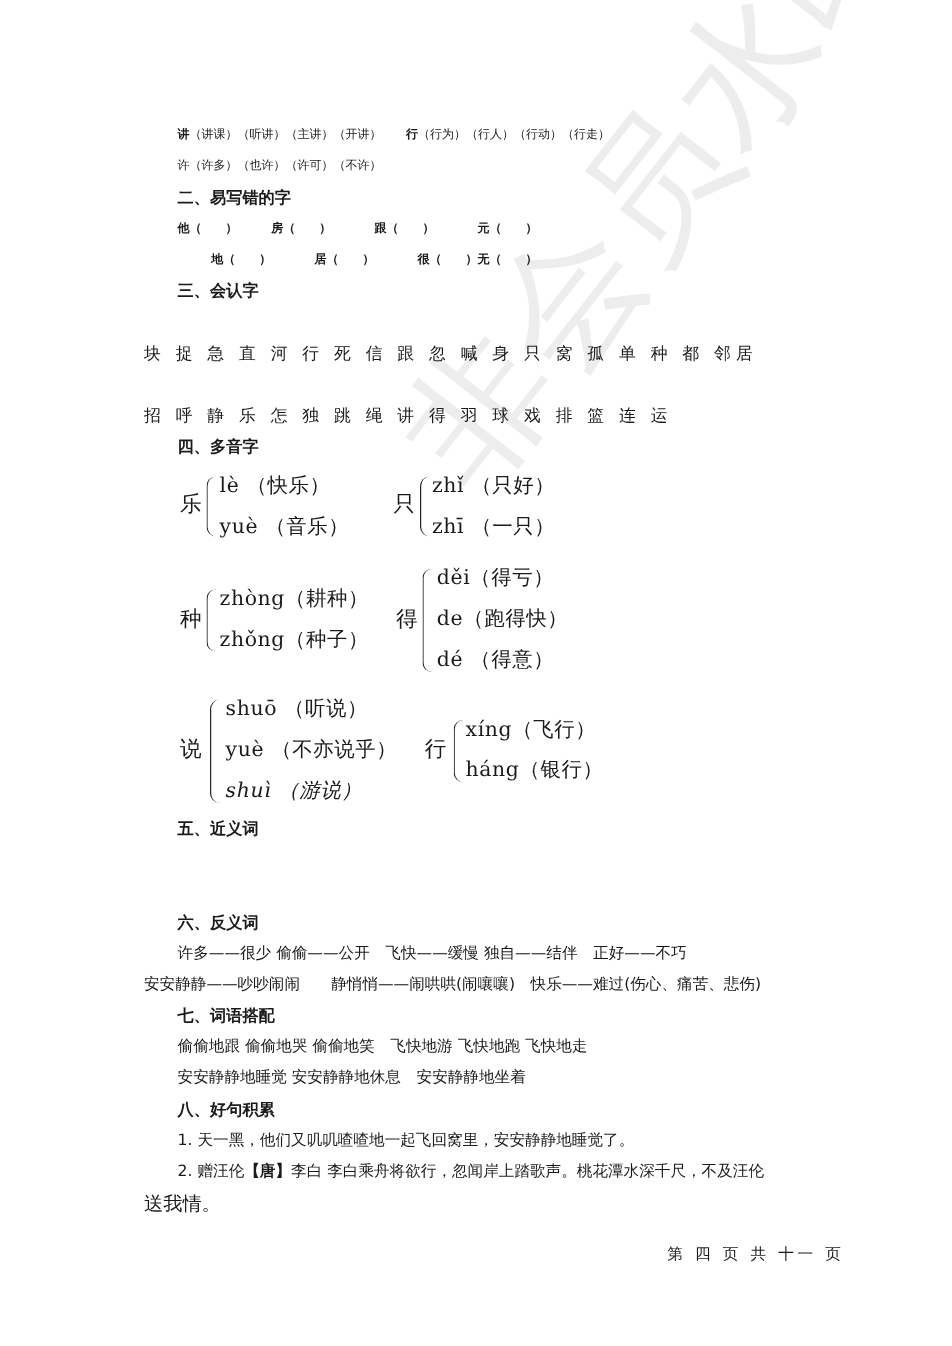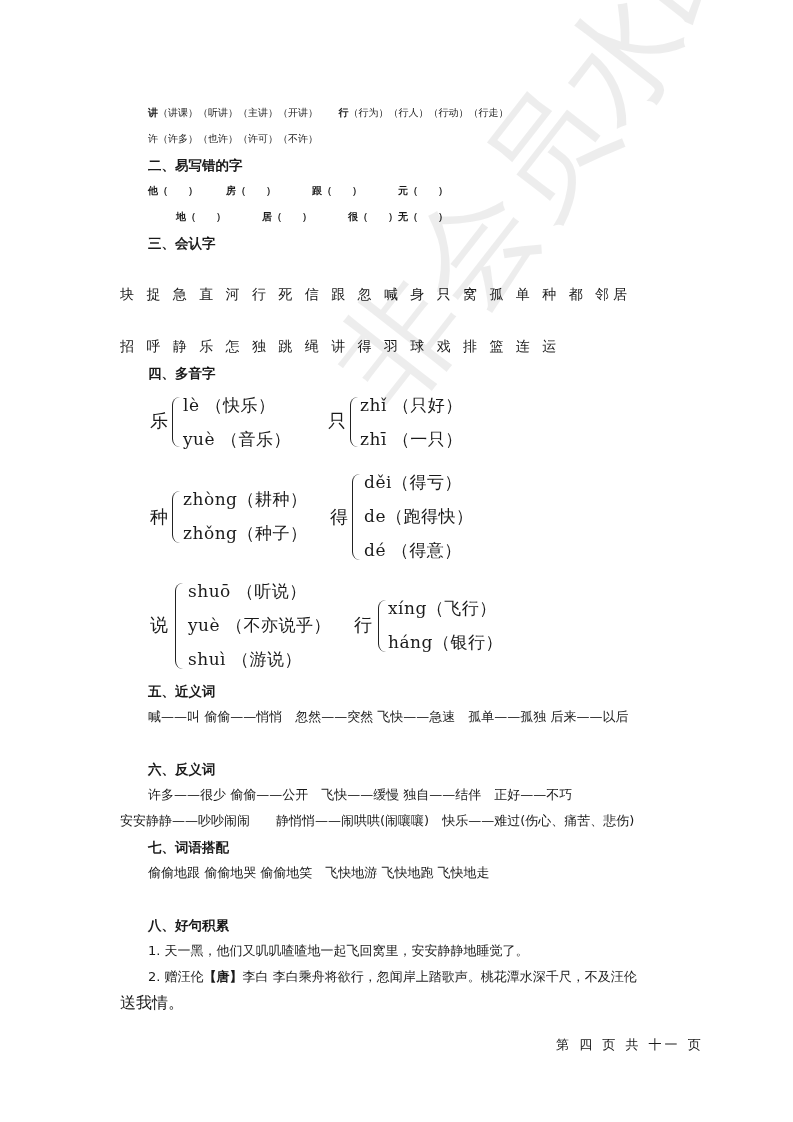--- a/index.html
+++ b/index.html
@@ -72,37 +72,37 @@
     <div class="char" style="left:330px; top:500px;">得</div>
     <div class="brace" style="left:352px; top:474px; width:8px; height:86px;"></div>
     <div class="item" style="left:364px; top:465px;">děi（得亏）</div>
     <div class="item" style="left:364px; top:499px;">de（跑得快）</div>
     <div class="item" style="left:364px; top:533px;">dé （得意）</div>
 
     <div class="char" style="left:150px; top:608px;">说</div>
     <div class="brace" style="left:175px; top:583px; width:8px; height:86px;"></div>
     <div class="item" style="left:188px; top:574px;">shuō （听说）</div>
     <div class="item" style="left:188px; top:608px;text-align:right;">yuè （不亦说乎）</div>
-    <div class="item" style="left:188px; top:642px;">shuì （游说）</div>
+    <div class="item" style="left:188px; top:642px;font-style:italic;">shuì （游说）</div>
 
     <div class="char" style="left:354px; top:608px;">行</div>
     <div class="brace" style="left:378px; top:600px; width:8px; height:52px;"></div>
     <div class="item" style="left:388px; top:591px;">xíng（飞行）</div>
     <div class="item" style="left:388px; top:625px;">háng（银行）</div>
   </div>
 
   <div class="line heading" style="left:148px; top:682px;">五、近义词</div>
-  <div class="line" style="left:148px; top:708px; font-size:13px;">喊——叫 偷偷——悄悄　忽然——突然 飞快——急速　孤单——孤独 后来——以后</div>
 
   <div class="line heading" style="left:148px; top:760px;">六、反义词</div>
   <div class="line" style="left:148px; top:786px; font-size:13px;">许多——很少 偷偷——公开　飞快——缓慢 独自——结伴　正好——不巧</div>
   <div class="line" style="left:120px; top:812px; font-size:13px;">安安静静——吵吵闹闹　　静悄悄——闹哄哄(闹嚷嚷)　快乐——难过(伤心、痛苦、悲伤)</div>
 
   <div class="line heading" style="left:148px; top:838px;">七、词语搭配</div>
   <div class="line" style="left:148px; top:864px; font-size:13px;">偷偷地跟 偷偷地哭 偷偷地笑　飞快地游 飞快地跑 飞快地走</div>
+  <div class="line" style="left:148px; top:890px; font-size:13px;">安安静静地睡觉 安安静静地休息　安安静静地坐着</div>
 
   <div class="line heading" style="left:148px; top:916px;">八、好句积累</div>
   <div class="line" style="left:148px; top:942px; font-size:13px;">1. 天一黑，他们又叽叽喳喳地一起飞回窝里，安安静静地睡觉了。</div>
   <div class="line" style="left:148px; top:968px; font-size:13px;">
     <span>2. 赠汪伦</span><span class="bold">【唐】</span><span>李白 李白乘舟将欲行，忽闻岸上踏歌声。桃花潭水深千尺，不及汪伦</span>
   </div>
   <div class="line" style="left:120px; top:994px; font-size:16px;">送我情。</div>
 
   <div class="footer">第 四 页 共 十一 页</div>
 </div>

